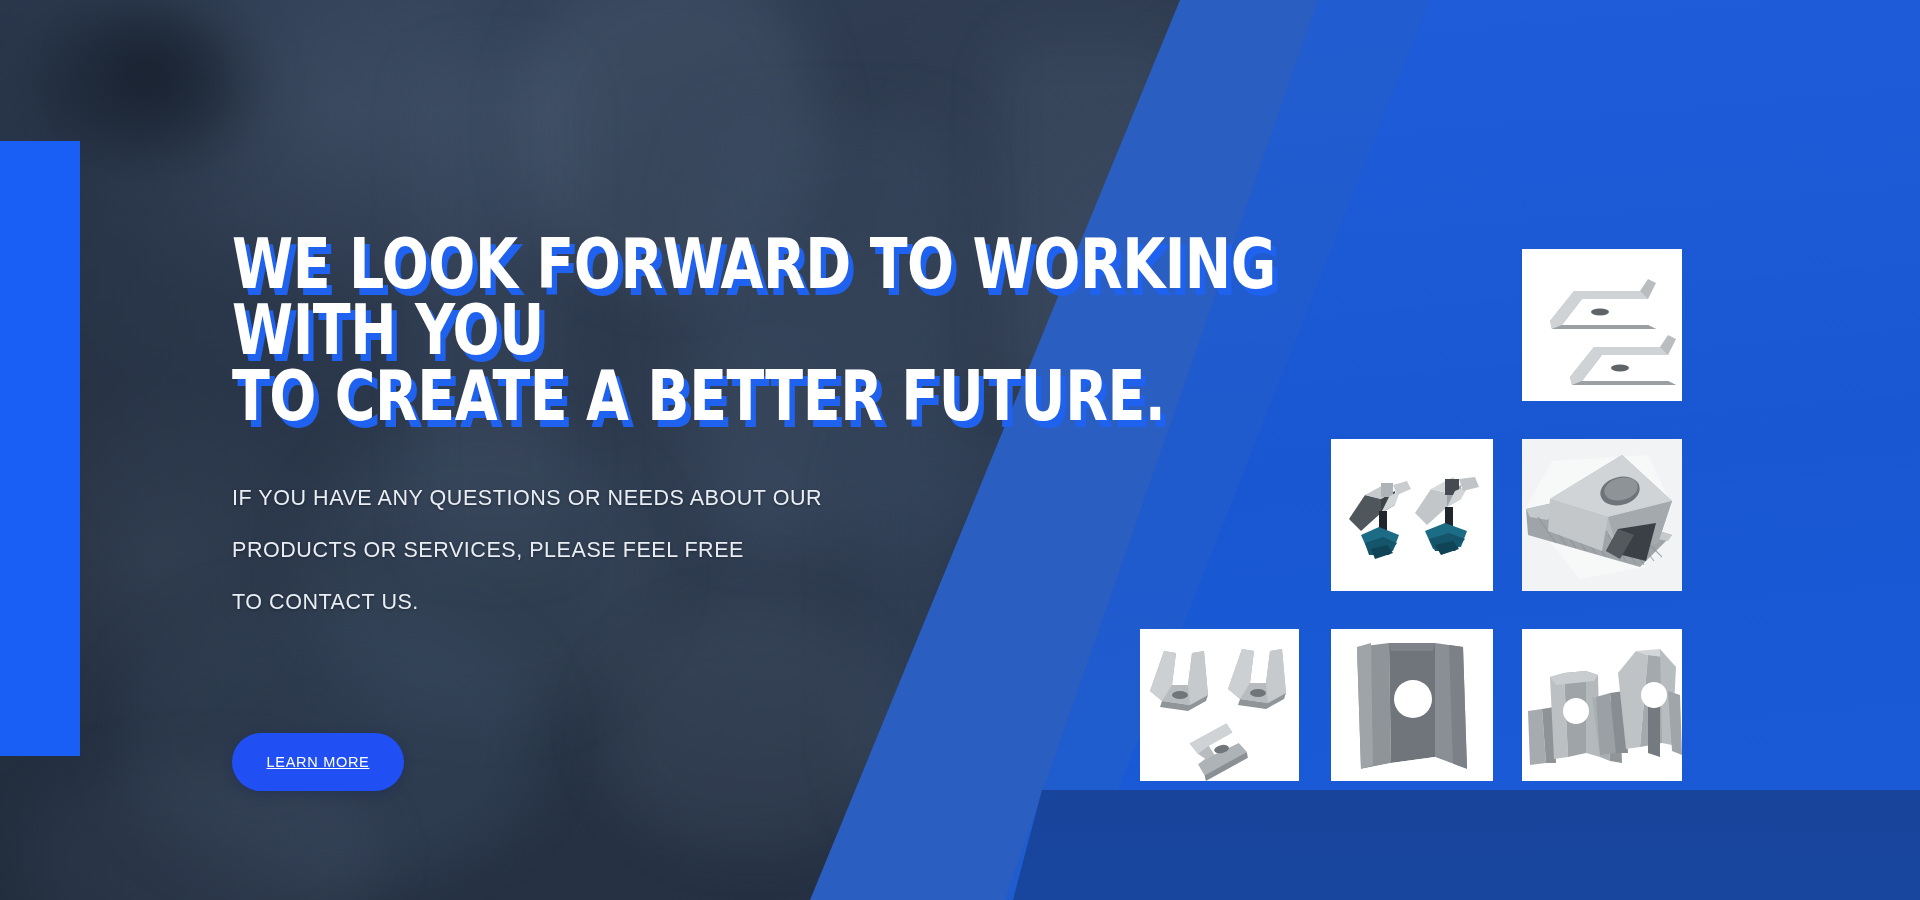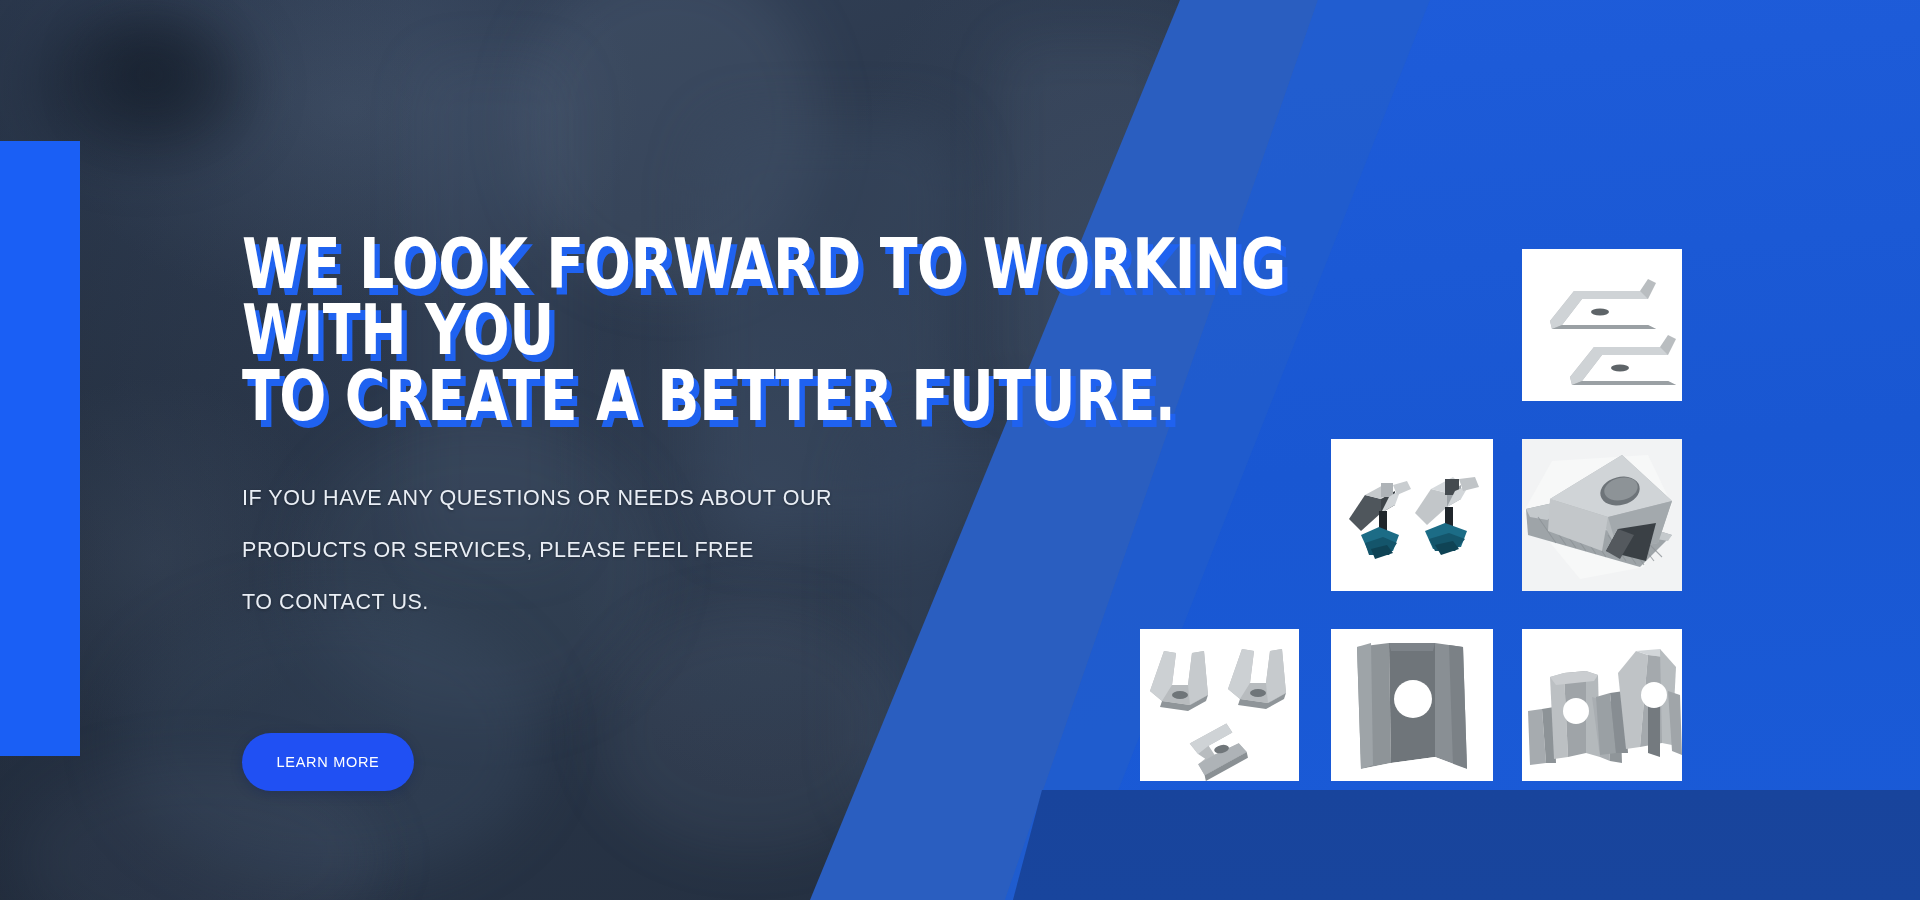--- a/index.html
+++ b/index.html
@@ -70,21 +70,21 @@
     clip-path:polygon(1042px 0, 1920px 0, 1920px 110px, 1013px 110px);
   }
 
   
   .accent-bar {
     position:absolute; left:0; top:141px; width:80px; height:615px;
     background:#1a5ff5;
   }
 
   
-  .content { position:absolute; left:242px; top:0; width:1120px; height:900px; }
+  .content { position:absolute; left:232px; top:0; width:1120px; height:900px; }
 
   .headline {
     position:absolute; top:232px; left:0; width:1260px;
     font-family:"DejaVu Sans Condensed","Liberation Sans Narrow","Liberation Sans", sans-serif;
     font-weight:700;
     font-size:70px;
     line-height:0.94;
     letter-spacing:-0.5px;
     color:#ffffff;
     text-transform:uppercase;
@@ -111,20 +111,21 @@
     border:none; outline:none; cursor:pointer;
     border-radius:29px;
     background:#2050f3;
     color:#ffffff;
     font-family:"Liberation Sans", sans-serif;
     font-size:14.5px;
     letter-spacing:0.7px;
     text-transform:uppercase;
     display:flex; align-items:center; justify-content:center;
     box-shadow:0 3px 12px rgba(10,30,90,.30);
+    text-decoration:underline;
   }
 
   
   .tiles { position:absolute; left:0; top:0; width:1920px; height:900px; }
   .tile {
     position:absolute;
     background:#ffffff;
     overflow:hidden;
   }
 

